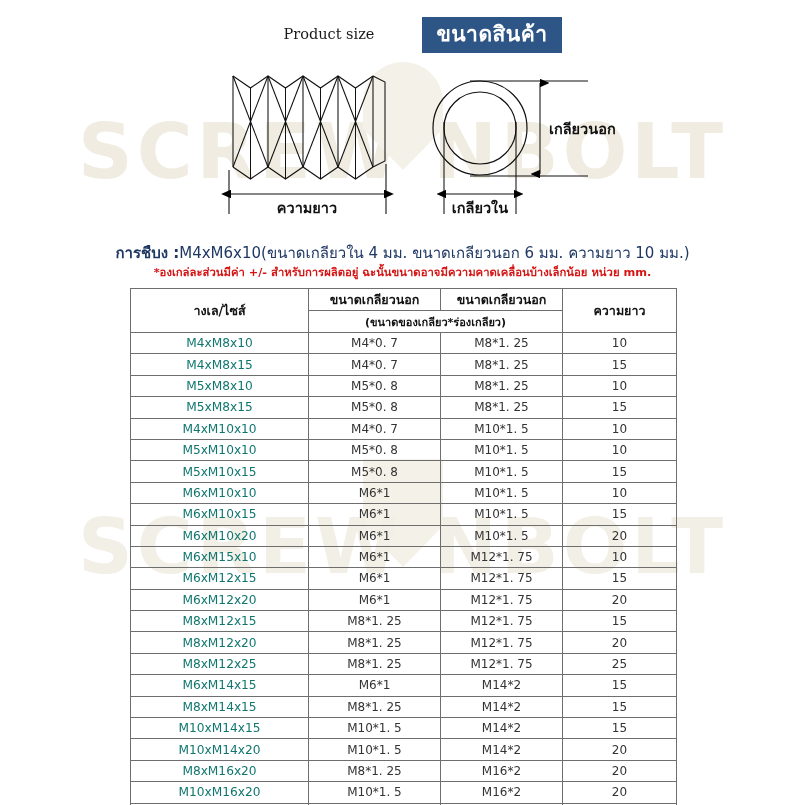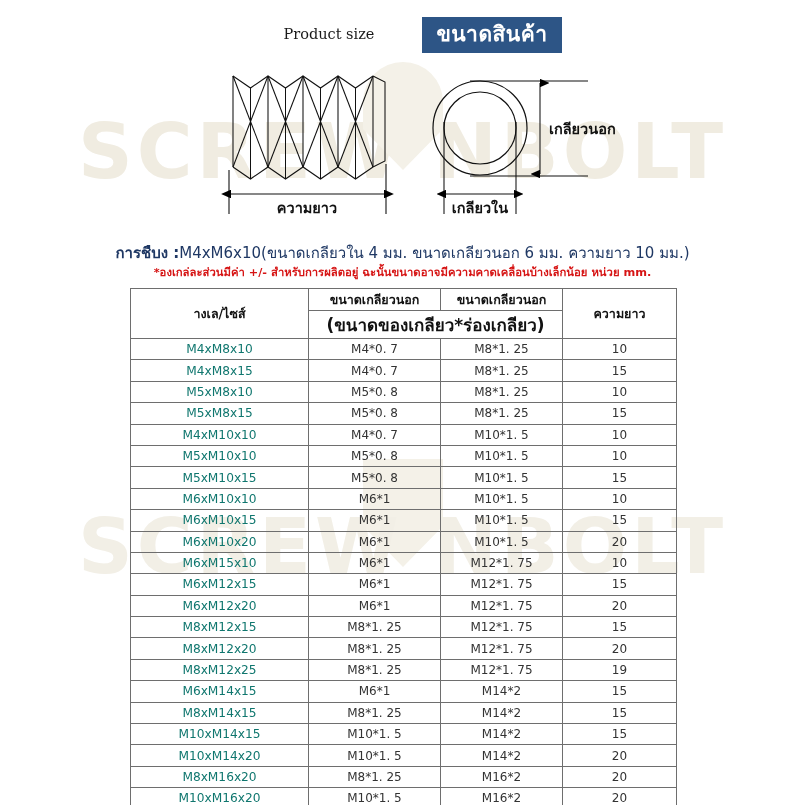--- a/index.html
+++ b/index.html
@@ -164,21 +164,21 @@
   }
   table.spec-table thead th {
     font-weight: bold;
     font-size: 12.5px;
     color: #111111;
     background: #ffffff;
     height: 21px;
   }
   table.spec-table thead th.sub {
     font-weight: bold;
-    font-size: 17px;
+    font-size: 11px;
   }
   table.spec-table tbody td {
     height: 20.4px;
     font-size: 12px;
     color: #333333;
     background: transparent;
   }
   table.spec-table tbody td.size-cell {
     font-size: 12.2px;
     color: #0f766e;
@@ -399,21 +399,21 @@
         <tr>
           <td class="size-cell">M8xM12x20</td>
           <td>M8*1. 25</td>
           <td>M12*1. 75</td>
           <td>20</td>
         </tr>
         <tr>
           <td class="size-cell">M8xM12x25</td>
           <td>M8*1. 25</td>
           <td>M12*1. 75</td>
-          <td>19</td>
+          <td>25</td>
         </tr>
         <tr>
           <td class="size-cell">M6xM14x15</td>
           <td>M6*1</td>
           <td>M14*2</td>
           <td>15</td>
         </tr>
         <tr>
           <td class="size-cell">M8xM14x15</td>
           <td>M8*1. 25</td>

